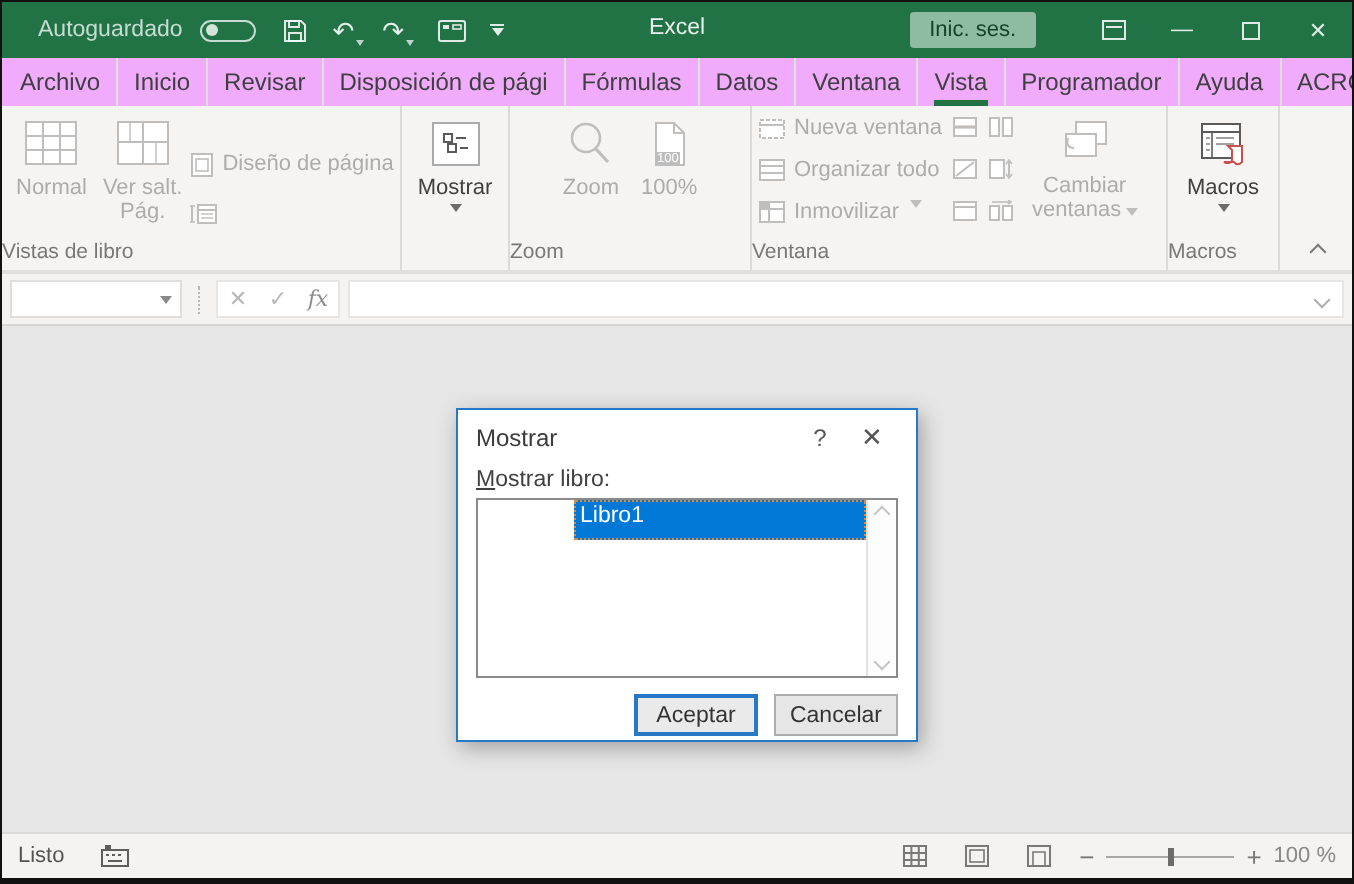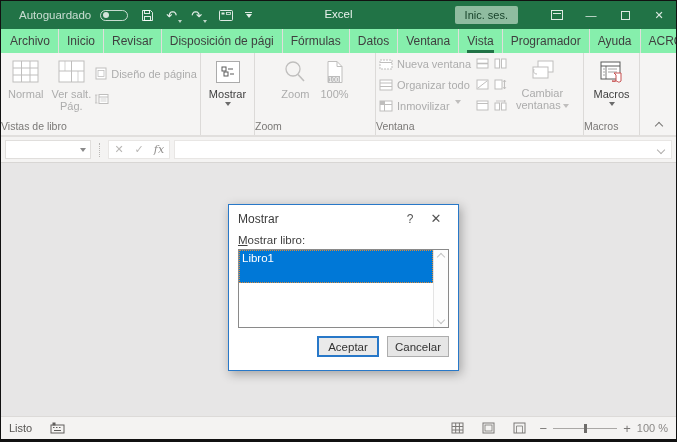--- a/index.html
+++ b/index.html
@@ -24,36 +24,36 @@
   .qat-dd{ display:flex; flex-direction:column; align-items:center; gap:1px; }
   .qat-dd .bar{ width:7px; height:1px; background:rgba(255,255,255,.85); }
   .tb-title{ position:absolute; left:0; right:0; text-align:center; top:7px; pointer-events:none; color:rgba(255,255,255,.9); }
   .tb-right{ margin-left:auto; display:flex; align-items:center; height:100%; }
   .signin{ background:#8FBCA0; color:#17422A; font-size:11px; padding:3px 10px; border-radius:2px; margin-right:22px; }
   .winbtn{ width:34px; height:100%; display:flex; align-items:center; justify-content:center; color:rgba(255,255,255,.85); font-size:11px; }
   .maxbox{ width:9px; height:9px; border:1px solid rgba(255,255,255,.85); }
   .ribbonopt{ width:12px; height:10px; border:1px solid rgba(255,255,255,.85); position:relative; }
   .ribbonopt::after{ content:""; position:absolute; left:1px; right:1px; top:2px; height:1px; background:rgba(255,255,255,.85); }
   
-  .tabrow{ height:24px; background:#86efac; display:flex; align-items:stretch; font-size:12px; color:#3F3F3F; flex:0 0 auto; }
+  .tabrow{ height:24px; background:#f0abfc; display:flex; align-items:stretch; font-size:12px; color:#3F3F3F; flex:0 0 auto; }
   .tab{ display:flex; align-items:center; padding:0 8px; border-right:1px solid #E0DEDC; position:relative; white-space:nowrap; }
   .tab:first-child{ border-left:1px solid transparent; }
   .tab.active .tlabel{ border-bottom:3px solid #217346; padding-top:3px; }
   .tab .tlabel{ line-height:18px; }
   
   .ribbon{ height:84px; background:#F5F4F3; border-bottom:2px solid #E1DFDD; display:flex; flex:0 0 auto; }
   .rgroup{ display:flex; flex-direction:column; border-right:1px solid #DCDAD8; }
   .rgc{ flex:1; display:flex; align-items:flex-start; padding:3px 3px 0 3px; }
   .rgl{ height:16px; text-align:left; font-size:10.5px; color:#7A7876; line-height:14px; white-space:nowrap; }
   .bigbtn{ display:flex; flex-direction:column; align-items:center; padding:1px 4px 0; font-size:11px; line-height:12px; color:#3F3F3F; text-align:center; white-space:nowrap; }
   .bigbtn .bicon{ height:30px; display:flex; align-items:center; justify-content:center; margin-bottom:1px; }
   .bigbtn .tri{ margin-top:2px; color:#6B6B6B; }
   .dis{ color:#ACACAC !important; }
   .dis svg, .dis .tri{ color:#BFBEBD !important; }
-  .smcol{ display:flex; flex-direction:column; justify-content:center; gap:7px; height:60px; }
+  .smcol{ display:flex; flex-direction:column; justify-content:flex-end; gap:7px; height:60px; }
   .smallbtn{ display:flex; align-items:center; gap:4px; font-size:11px; height:18px; color:#3F3F3F; white-space:nowrap; }
   .vcol{ display:flex; flex-direction:column; justify-content:flex-start; gap:2px; padding-top:2px; }
   .vrow{ height:19px; display:flex; gap:4px; font-size:11px; white-space:nowrap; }
   .icon-100{ position:relative; }
   .icon-100 .badge{ position:absolute; left:3px; bottom:4px; background:#BDBDBD; color:#fff; font-size:6.5px; line-height:7px; padding:0 1px; }
   .mostrar-iconbox{ width:24px; height:22px; border:1px solid #ABABAB; background:#fff; display:flex; align-items:center; justify-content:center; }
   .collapse{ margin-left:auto; display:flex; align-items:flex-end; padding:0 14px 6px 0; color:#7A7876; }
   .chev{ width:6px; height:6px; border-right:1.5px solid currentColor; border-bottom:1.5px solid currentColor; }
   .chev.up{ transform:rotate(-135deg); }
   .chev.down{ transform:rotate(45deg); }
@@ -72,26 +72,26 @@
   
   .sheet{ flex:1; background:#E7E6E6; position:relative; }
   
   .dialog{ position:absolute; left:227px; top:41px; width:231px; height:167px; background:#fff;
     border:1px solid #2878C8; box-shadow:2px 3px 10px rgba(0,0,0,.3); font-size:12px; color:#404040;
     display:flex; flex-direction:column; }
   .dlg-title{ height:27px; display:flex; align-items:center; padding:0 9px; flex:0 0 auto; }
   .dlg-title .cap{ font-size:12px; color:#3B3B3B; }
   .dlg-title .sp{ flex:1; }
   .dlg-hbtn{ width:26px; text-align:center; color:#555; font-size:12px; }
-  .dlg-body{ flex:1; padding:2px 9px 13px; display:flex; flex-direction:column; }
+  .dlg-body{ flex:1; padding:2px 9px 2px; display:flex; flex-direction:column; }
   .dlg-label{ font-size:11.5px; margin-bottom:3px; color:#404040; }
   .dlg-label u{ text-decoration:underline; }
   .listbox{ flex:1; background:#fff; border:1px solid #8A8A8A; display:flex; overflow:hidden; }
   .listitems{ flex:1; padding-top:0; }
-  .litem{ height:33px; line-height:16px; font-size:11.5px; padding-left:3px; }
+  .litem{ height:20px; line-height:16px; font-size:11.5px; padding-left:3px;margin-left:48px; }
   .litem.sel{ background:#0078D7; color:#fff; outline:1px dotted #D98A3A; outline-offset:-1px; }
   .lscroll{ width:15px; border-left:1px solid #E4E4E4; background:#FDFDFD; display:flex; flex-direction:column; justify-content:space-between; align-items:center; padding:4px 0; color:#C4C4C4; }
   .dlg-btns{ display:flex; justify-content:flex-end; gap:8px; padding-top:8px; flex:0 0 auto; }
   .btn{ width:62px; height:21px; font-size:11.5px; display:flex; align-items:center; justify-content:center; background:#E6E6E6; border:1px solid #ADADAD; color:#333; }
   .btn.default{ border:2px solid #2878C8; background:#EAEAEA; }
   
   .statusbar{ height:23px; background:#F4F3F2; border-top:1px solid #DCDAD8; display:flex; align-items:center; font-size:11px; color:#565452; padding:0 8px; flex:0 0 auto; }
   .sb-left{ display:flex; align-items:center; gap:18px; }
   .sb-right{ margin-left:auto; display:flex; align-items:center; gap:14px; }
   .viewics{ display:flex; align-items:center; gap:18px; color:#7A7876; }

